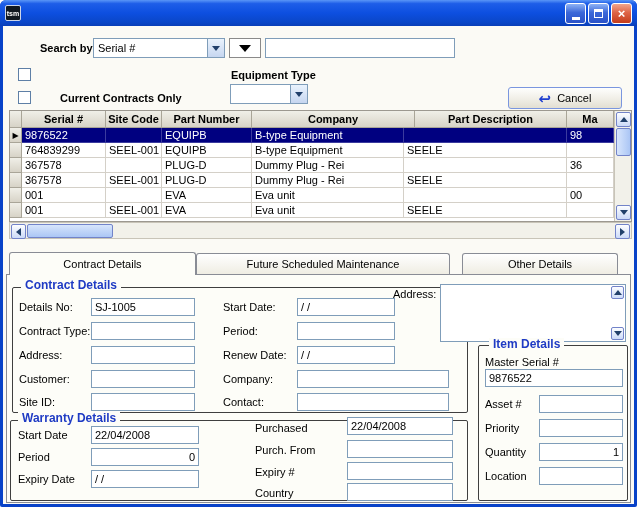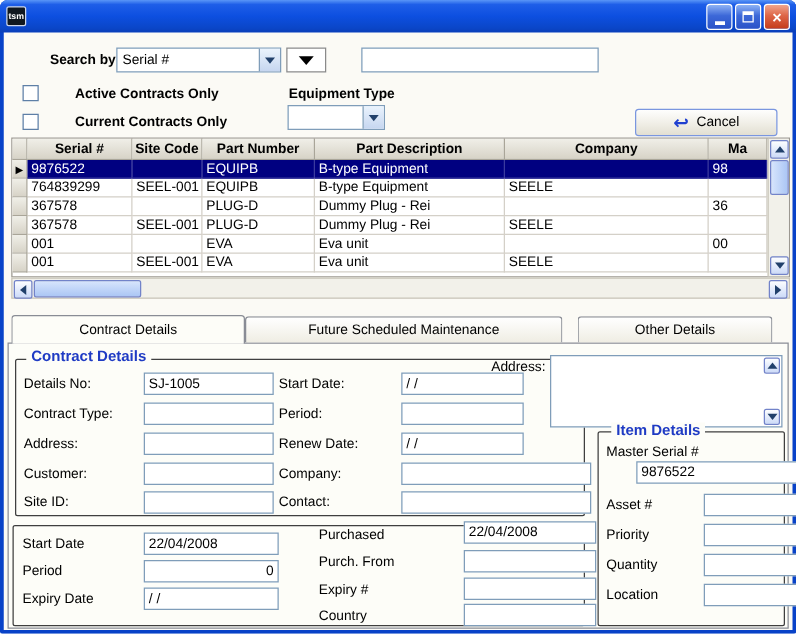--- a/index.html
+++ b/index.html
@@ -14,21 +14,21 @@
   .cap{width:21px;height:21px;border:1px solid #fff;border-radius:3px;margin-left:2px;
     display:flex;align-items:center;justify-content:center;color:#fff;cursor:default;}
   .cap.minb,.cap.maxb{background:linear-gradient(180deg,#8DB2F5,#3C68D8 45%,#2A52C8);}
   .cap.closeb{background:linear-gradient(180deg,#F0A58C,#DE6547 45%,#C43C1A);font-size:13px;font-weight:bold;line-height:1;}
   .min-glyph{width:8px;height:3px;background:#fff;margin-top:10px;}
   .max-glyph{width:9px;height:9px;border:1px solid #fff;border-top-width:3px;}
   .client{position:absolute;left:3px;top:26px;width:631px;height:478px;background:#FBFAF5;}
   .lbl{position:absolute;white-space:nowrap;line-height:13px;}
   .bold{font-weight:bold;margin-left:24px;}
   .fi{position:absolute;height:18px;border:1px solid #7F9DB9;font:11px "Liberation Sans","DejaVu Sans",sans-serif;
-    padding:1px 3px;background:#fff;color:#000;margin-left:24px;}
+    padding:1px 3px;background:#fff;color:#000;}
   .ra{text-align:right;}
   .combo{position:absolute;height:20px;border:1px solid #7F9DB9;background:#fff;display:flex;align-items:center;}
   .combo .txt{flex:1;padding-left:4px;overflow:hidden;white-space:nowrap;}
   .combo .arr{width:17px;height:100%;background:linear-gradient(180deg,#EAF3FD,#C6D6F0);
     border-left:1px solid #7F9DB9;display:flex;align-items:center;justify-content:center;}
   .ddbtn{position:absolute;background:#fff;border:1px solid #8A8A8A;display:flex;align-items:center;justify-content:center;}
   .btn{position:absolute;background:linear-gradient(180deg,#FEFEFD,#F0EEE6 55%,#E2DFD2);
     border:1px solid #7A96DF;border-radius:3px;display:flex;align-items:center;justify-content:center;gap:6px;color:#000;}
   .cancel-ic{color:#1F3FD0;font-size:15px;font-weight:bold;line-height:1;}
   .cb{position:absolute;width:13px;height:13px;background:#fff;border:1px solid #5E7FA6;}
@@ -94,21 +94,20 @@
       <span class="arr">
           <span class="tri-down"></span>
         </span>
     </div>
     <div class="ddbtn" style="left:226px;top:12px;width:32px;height:20px">
       <span class="tri-down-big"></span>
     </div>
     <input class="fi" style="left: 262px; top: 12px; width: 190px; height: 20px;" value="">
 
     <span class="cb" style="left:15px;top:42px"></span>
-    <span class="lbl bold" style="left:33px;top:43px">Active Contracts Only</span>
     <span class="lbl bold" style="left:204px;top:43px">Equipment Type</span>
 
     <span class="cb" style="left:15px;top:65px"></span>
     <span class="lbl bold" style="left:33px;top:66px">Current Contracts Only</span>
     <div class="combo" style="left:227px;top:58px;width:78px">
       <span class="txt"></span>
       <span class="arr">
           <span class="tri-down"></span>
         </span>
     </div>
@@ -116,22 +115,22 @@
       <span class="cancel-ic">↩</span>
       <span>Cancel</span>
     </div>
 
     <div class="grid">
       <div class="ghead">
           <div class="gh" style="width: 12px;"></div>
           <div class="gh" style="width: 84px;">Serial #</div>
           <div class="gh" style="width: 56px;">Site Code</div>
           <div class="gh" style="width: 90px;">Part Number</div>
+          <div class="gh" style="width: 163px;">Company</div>
           <div class="gh" style="width: 152px;">Part Description</div>
-          <div class="gh" style="width: 163px;">Company</div>
           <div class="gh" style="width: 47px;">Ma</div>
         </div>
       <div class="gbody">
           <div class="grow selrow">
             <div class="gc selcell" style="width: 12px;">▶</div>
             <div class="gc" style="width: 84px;">9876522</div>
             <div class="gc" style="width: 56px;"></div>
             <div class="gc" style="width: 90px;">EQUIPB</div>
             <div class="gc" style="width: 152px;">B-type Equipment</div>
             <div class="gc" style="width: 163px;"></div>
@@ -238,20 +237,21 @@
       <span class="addr-text"></span>
       <span class="sarrow sm" style="right:1px;top:1px">
           <span class="tri-up"></span>
         </span>
       <span class="sarrow sm" style="right:1px;bottom:1px">
           <span class="tri-down"></span>
         </span>
     </div>
 
     <div class="group" style="left:7px;top:394px;width:458px;height:81px"></div>
+    <span class="gtitle" style="left:15px;top:386px">Warranty Details</span>
 
     <span class="lbl z3" style="left:15px;top:403px">Start Date</span>
     <input class="fi z3" style="left: 88px; top: 400px; width: 108px;" value="22/04/2008">
     <span class="lbl z3" style="left:15px;top:425px">Period</span>
     <input class="fi ra z3" style="left: 88px; top: 422px; width: 108px;" value="0">
     <span class="lbl z3" style="left:15px;top:447px">Expiry Date</span>
     <input class="fi z3" style="left: 88px; top: 444px; width: 108px;" value="/ /">
 
     <span class="lbl z3" style="left:252px;top:396px">Purchased</span>
     <input class="fi z3" style="left: 344px; top: 391px; width: 106px;" value="22/04/2008">

